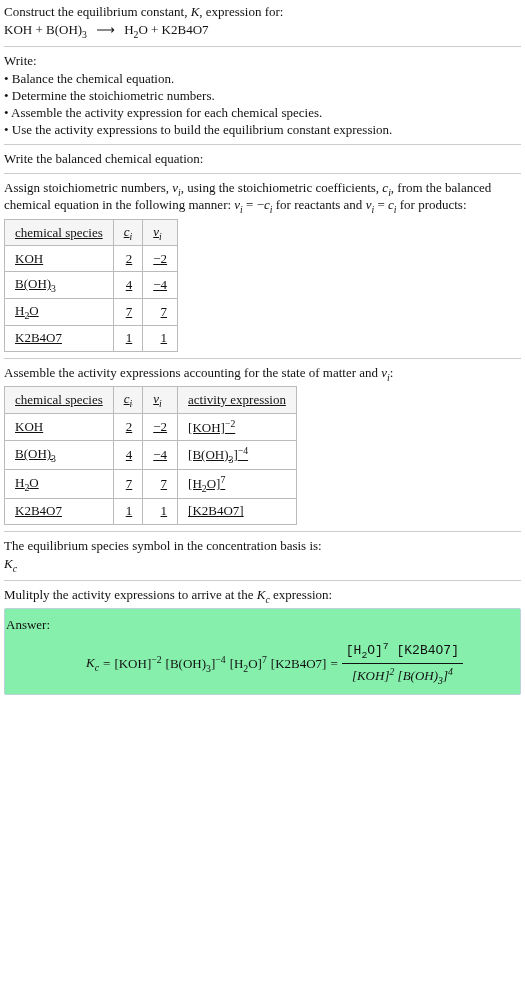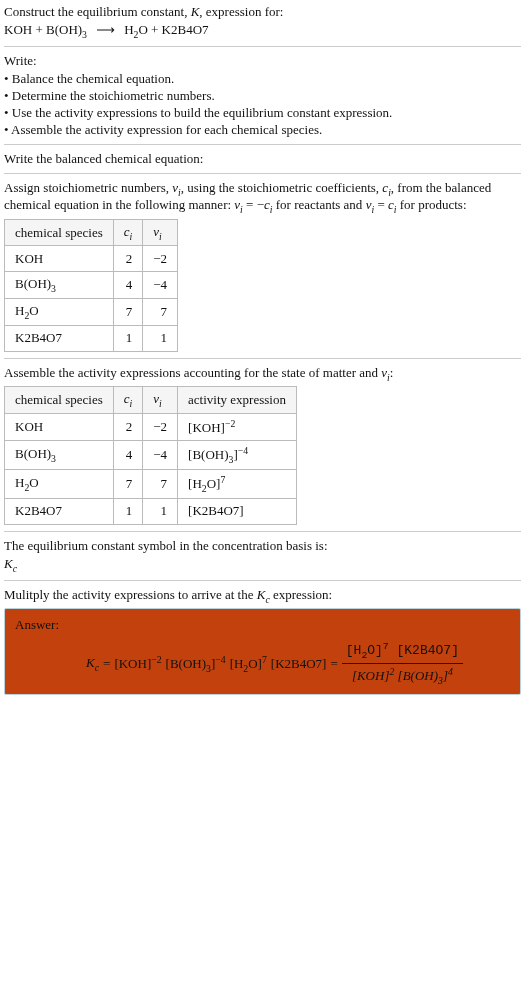--- a/index.html
+++ b/index.html
@@ -25,31 +25,32 @@
 table.data {
   border-collapse: collapse;
   margin: 4px 0;
 }
 table.data th, table.data td {
   border: 1px solid #bbb;
   padding: 4px 10px;
   text-align: left;
   font-size: 13px;
   height: 17px;
+  text-decoration: underline;
 }
 table.data th {
   background: #f5f5f5;
   font-weight: normal;
 }
 table.data td.num { text-align: right; }
 
 .answer-box {
-  background: #c2410c;
+  background: #86efac;
   border: 1px solid #bcd2db;
-  padding: 8px 10px;
+  padding: 8px 1px;
   margin-top: 4px;
   border-radius: 2px;
 }
 .answer-label { margin-bottom: 8px; }
 
 .frac {
   display: inline-block;
   vertical-align: middle;
   text-align: center;
 }
@@ -72,22 +73,22 @@
   </div>
 </div>
 
 <div class="hr"></div>
 
 <div class="block">
   <div>Write:</div>
   <div class="bullets">
     <div>• Balance the chemical equation.</div>
     <div>• Determine the stoichiometric numbers.</div>
+    <div>• Assemble the activity expression for each chemical species.</div>
     <div>• Use the activity expressions to build the equilibrium constant expression.</div>
-    <div>• Assemble the activity expression for each chemical species.</div>
   </div>
 </div>
 
 <div class="hr"></div>
 
 <div class="block">
   <div>Write the balanced chemical equation:</div>
 </div>
 
 <div class="hr"></div>
@@ -165,21 +166,21 @@
       <td class="num">1</td>
       <td>[K2B4O7]</td>
     </tr>
   </tbody>
     </table>
 </div>
 
 <div class="hr"></div>
 
 <div class="block">
-  <div>The equilibrium constant symbol in the concentration basis is:</div>
+  <div>The equilibrium species symbol in the concentration basis is:</div>
   <div class="eq-line">
     <span class="ital">K</span><sub class="ital">c</sub>
   </div>
 </div>
 
 <div class="hr"></div>
 
 <div class="block">
   <div>
     <span>Mulitply the activity expressions to arrive at the </span><span class="ital">K</span><sub class="ital">c</sub><span> expression:</span>

